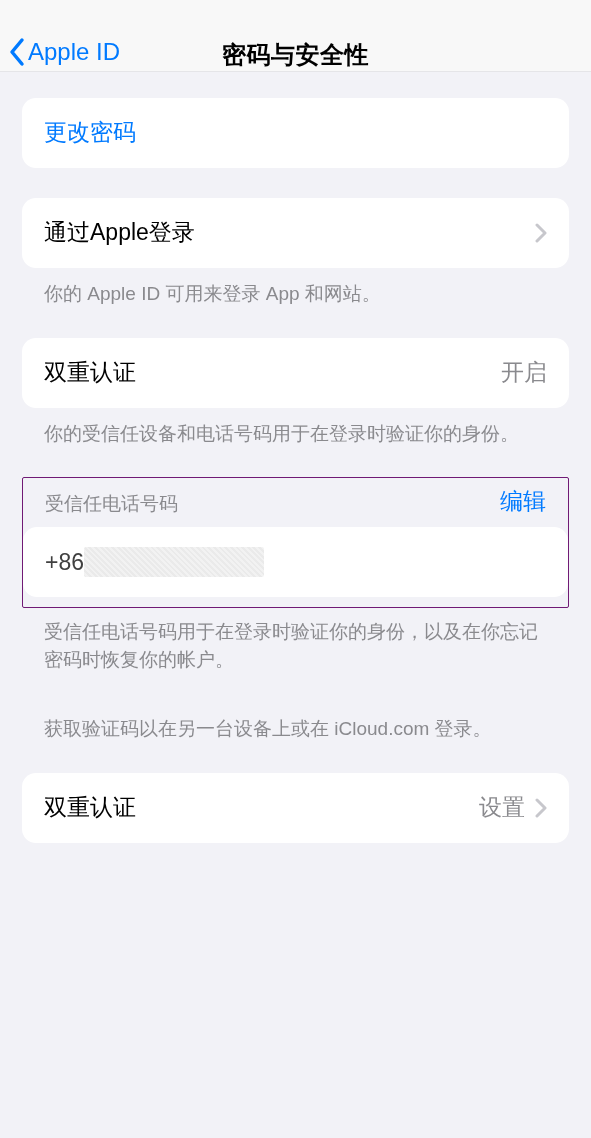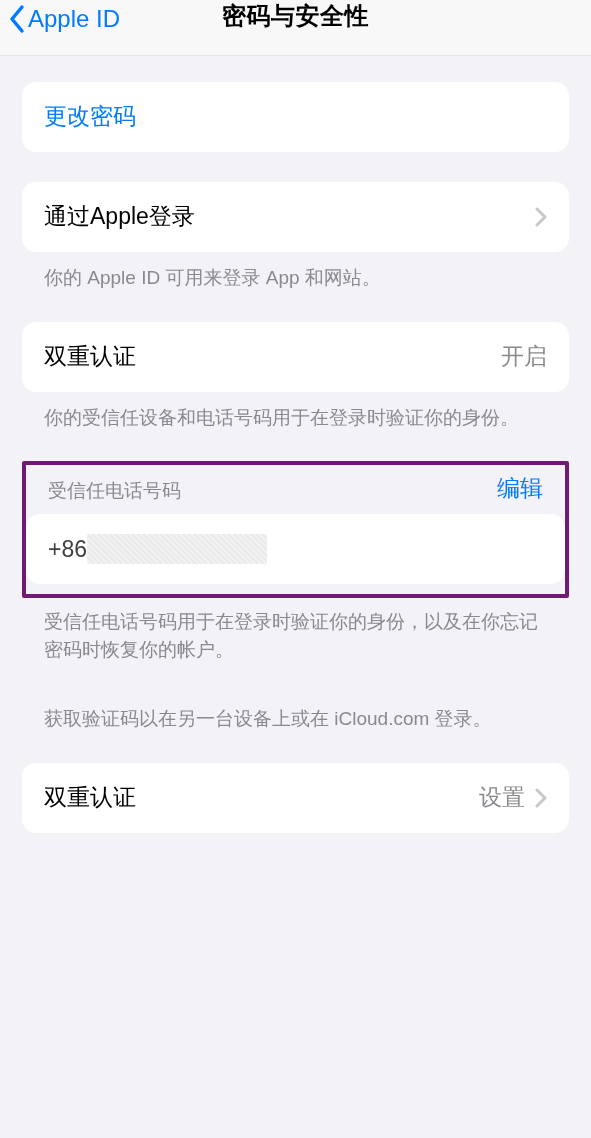--- a/index.html
+++ b/index.html
@@ -3,23 +3,23 @@
   <meta charset="utf-8">
   <style>
     * { margin: 0; padding: 0; box-sizing: border-box; -webkit-font-smoothing: antialiased; }
     html, body { width: 591px; height: 1138px; }
     body {
       font-family: -apple-system, "PingFang SC", "Helvetica Neue", Arial, sans-serif;
       background: #f2f2f7;
       color: #000;
     }
     .navbar {
-      height: 56px;
+      height: 72px;
       display: flex;
-      align-items: flex-start;
+      align-items: flex-end;
       position: relative;
       background: #f8f8f8;
       border-bottom: 1px solid #e5e5e8;
       padding: 0 6px;
     }
     .back {
       display: flex;
       align-items: center;
       color: #007aff;
       font-size: 24px;
@@ -72,21 +72,21 @@
     }
     .section-header .sh-label {
       color: #8a8a8e;
       font-size: 19px;
     }
     .section-header .sh-action {
       color: #007aff;
       font-size: 23px;
     }
     .highlight-box {
-      border: 4px solid #701a75;
+      border: 1px solid #701a75;
       border-radius: 2px;
       padding: 6px 0 10px 0;
       margin-top: 30px;
     }
     .highlight-box .card { margin: 0 0; }
     .highlight-box .section-header { padding-top: 2px; }
     .phone-row {
       min-height: 70px;
       display: flex;
       align-items: center;

